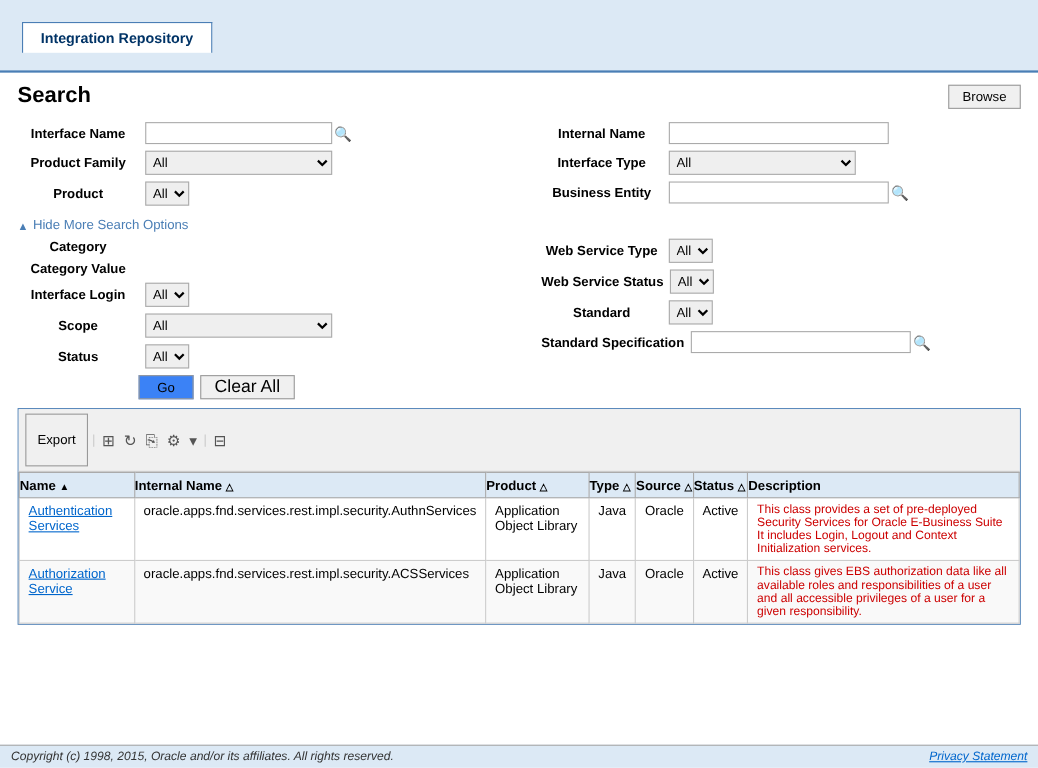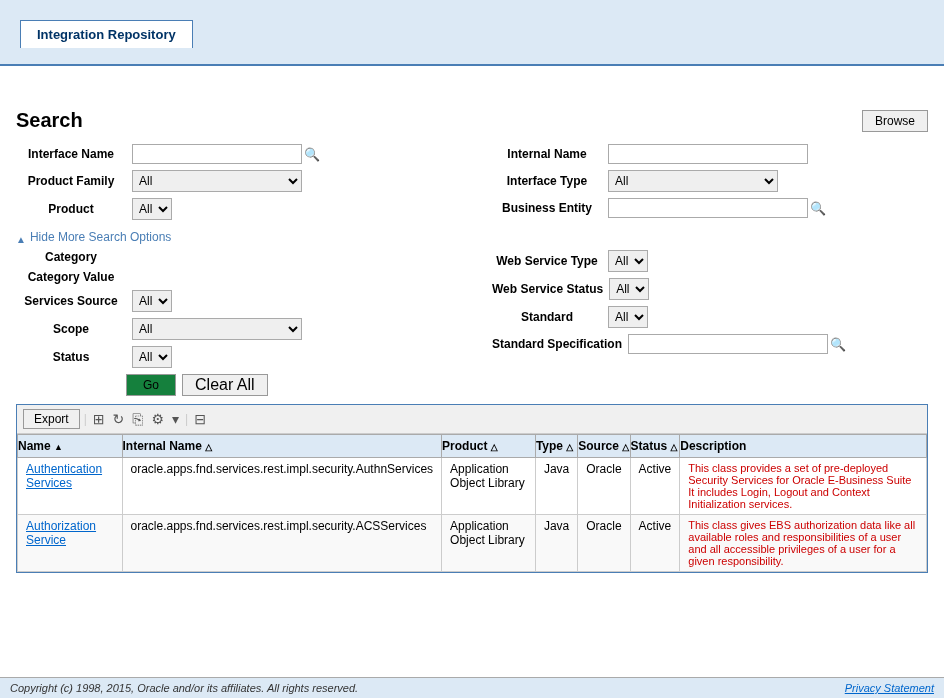--- a/index.html
+++ b/index.html
@@ -1,21 +1,21 @@
 <!DOCTYPE html>
 <html><head>
   <meta charset="utf-8">
   <style>
     * { box-sizing: border-box; margin: 0; padding: 0; }
     body { font-family: Arial, sans-serif; font-size: 12px; background: #fff; color: #000; width: 944px; height: 698px; overflow: hidden; }
 
     .tab-bar { background: #dce9f5; border-bottom: 2px solid #4a7eb5; padding: 16px; display: flex; align-items: flex-end; }
     .tab { background: #fff; border: 1px solid #4a7eb5; border-bottom: none; padding: 6px 16px; font-size: 13px; font-weight: bold; color: #003366; cursor: pointer; margin-left: 4px; margin-top: 4px; }
 
-    .main-content { padding: 10px 16px; margin-top: 33px; }
+    .main-content { padding: 10px 16px; }
 
     .search-header { display: flex; justify-content: space-between; align-items: center; margin-bottom: 12px; }
     .search-title { font-size: 20px; font-weight: bold; color: #000; }
     .browse-btn { border: 1px solid #999; background: #f0f0f0; padding: 3px 12px; cursor: pointer; font-size: 12px; }
 
     .search-form { border: none; margin-bottom: 6px; }
     .form-row { display: flex; align-items: center; margin-bottom: 6px; }
     .form-label { font-weight: bold; text-align: center; min-width: 110px; margin-right: 6px; color: #000; }
     .form-input { border: 1px solid #aaa; padding: 2px 4px; font-size: 12px; width: 170px; }
     .form-input-wide { border: 1px solid #aaa; padding: 2px 4px; font-size: 12px; width: 200px; }
@@ -24,26 +24,26 @@
     .search-icon-btn { background: none; border: none; cursor: pointer; margin-left: 2px; font-size: 13px; color: #555; }
 
     .two-col { display: flex; gap: 40px; }
     .left-col { flex: 1; }
     .right-col { flex: 1; }
 
     .hide-options { color: #4a7eb5; cursor: pointer; text-decoration: none; font-size: 12px; display: flex; align-items: center; gap: 4px; margin-bottom: 4px; }
     .tip-text { color: #4a7eb5; font-size: 12px; margin-bottom: 8px; }
 
     .action-row { display: flex; gap: 6px; margin-bottom: 8px; padding-left: 110px; }
-    .go-btn { border: 1px solid #999; background: #15803d; padding: 3px 16px; cursor: pointer; font-size: 12px; }
+    .go-btn { border: 1px solid #999; background: #3b82f6; padding: 3px 16px; cursor: pointer; font-size: 12px; }
     .clear-btn { border: 1px solid #999; background: #f0f0f0; padding: 0 12px; cursor: pointer; font-size: 16px; }
 
     .results-section { border: 1px solid #4a7eb5; }
     .toolbar { background: #f0f0f0; border-bottom: 1px solid #ccc; padding: 4px 6px; display: flex; align-items: center; gap: 4px; }
-    .export-btn { border: 1px solid #999; background: #f0f0f0; padding: 2px 10px; cursor: pointer; font-size: 12px; }
+    .export-btn { border: 1px solid #999; background: #f0f0f0; padding: 16px 10px; cursor: pointer; font-size: 12px; }
     .toolbar-icon { cursor: pointer; font-size: 14px; color: #555; margin: 0 2px; }
     .toolbar-sep { color: #ccc; }
 
     table { width: 100%; border-collapse: collapse; font-size: 12px; }
     thead { background: #dce9f5; }
     th { border: 1px solid #aaa; padding: 4px 0; text-align: left; font-weight: bold; white-space: nowrap; }
     td { border: 1px solid #ccc; padding: 4px 8px; vertical-align: top; }
     tr:nth-child(even) td { background: #f9f9f9; }
     tr:nth-child(odd) td { background: #fff; }
     a { color: #0066cc; text-decoration: underline; cursor: pointer; }
@@ -113,21 +113,21 @@
 
     <div class="two-col">
       <div class="left-col">
         <div class="form-row">
           <span class="form-label">Category</span>
         </div>
         <div class="form-row">
           <span class="form-label">Category Value</span>
         </div>
         <div class="form-row">
-          <span class="form-label">Services Source</span>
+          <span class="form-label">Interface Login</span>
           <select class="form-select">
             <option>All</option>
           </select>
         </div>
         <div class="form-row">
           <span class="form-label">Scope</span>
           <select class="form-select-wide">
             <option>All</option>
           </select>
         </div>

